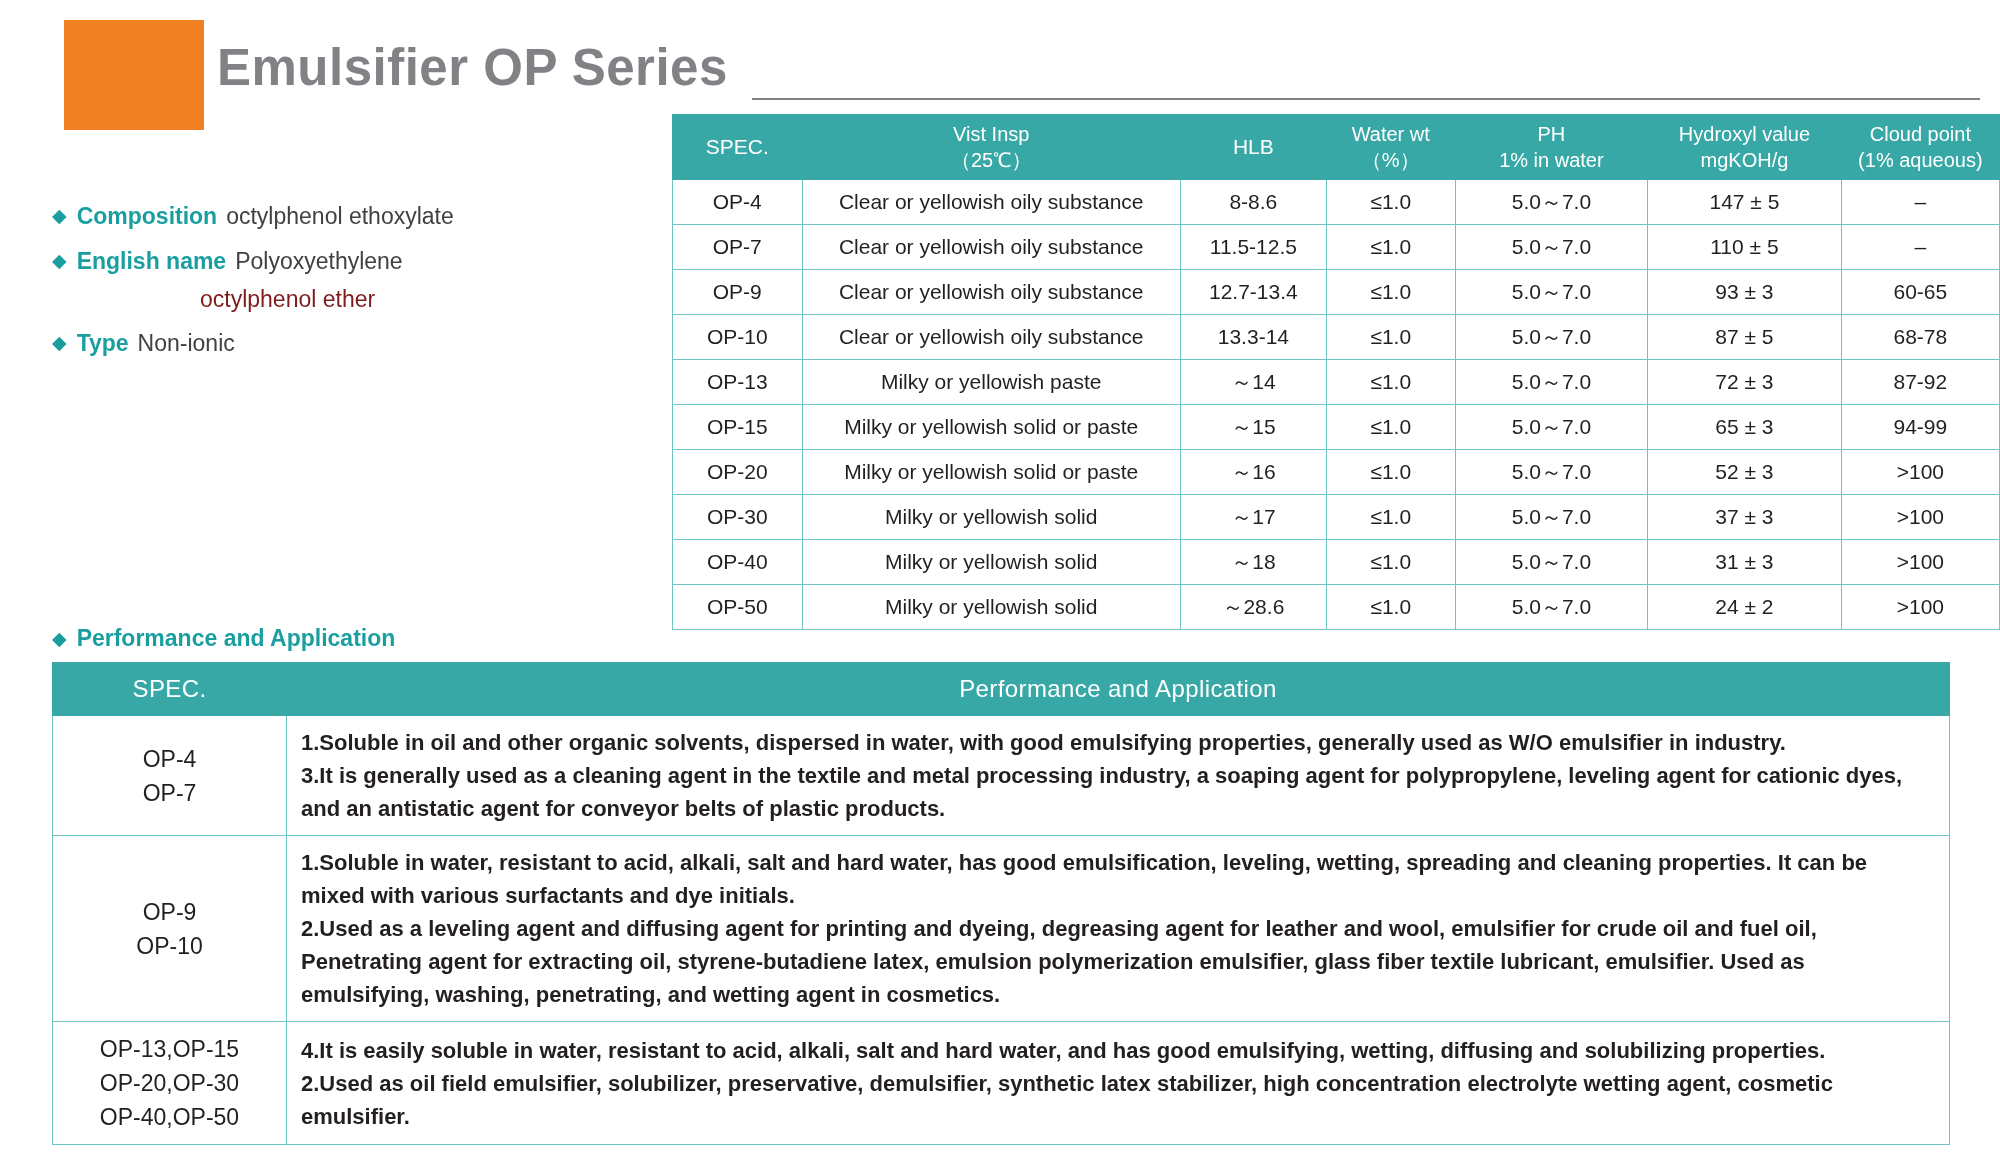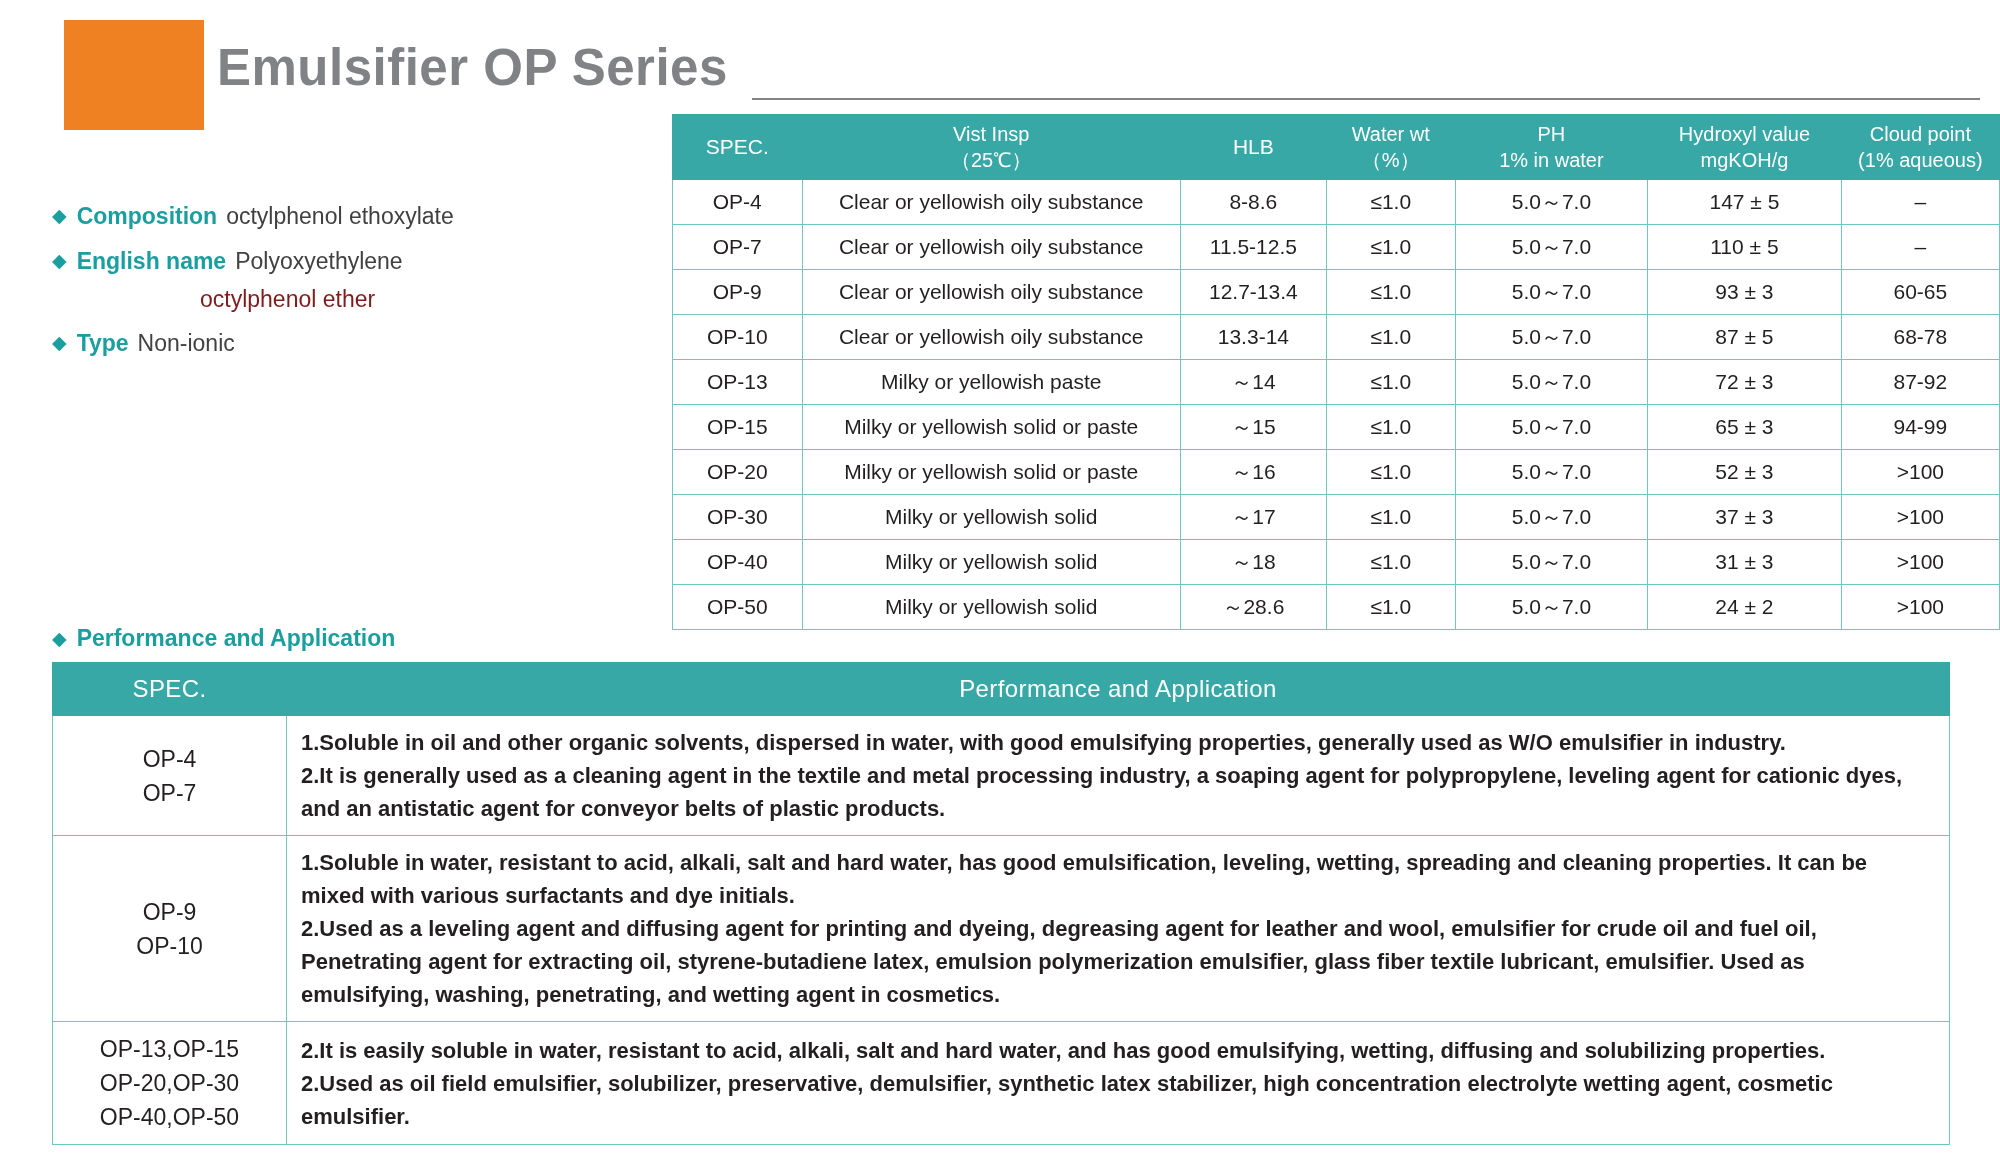--- a/index.html
+++ b/index.html
@@ -335,31 +335,31 @@
     <tr>
       <th style="width:205px;">SPEC.</th>
       <th>Performance and Application</th>
     </tr>
   </thead>
   <tbody>
     <tr>
       <td class="spec-cell">OP-4<br>OP-7</td>
       <td class="desc-cell">
         <span class="desc-line">1.Soluble in oil and other organic solvents, dispersed in water, with good emulsifying properties, generally used as W/O emulsifier in industry.</span>
-        <span class="desc-line">2.It is generally used as a cleaning agent in the textile and metal processing industry, a soaping agent for polypropylene, leveling agent for cationic dyes, and an antistatic agent for conveyor belts of plastic products.</span>
+        <span class="desc-line">3.It is generally used as a cleaning agent in the textile and metal processing industry, a soaping agent for polypropylene, leveling agent for cationic dyes, and an antistatic agent for conveyor belts of plastic products.</span>
       </td>
     </tr>
     <tr>
       <td class="spec-cell">OP-9<br>OP-10</td>
       <td class="desc-cell">
         <span class="desc-line">1.Soluble in water, resistant to acid, alkali, salt and hard water, has good emulsification, leveling, wetting, spreading and cleaning properties. It can be mixed with various surfactants and dye initials.</span>
         <span class="desc-line">2.Used as a leveling agent and diffusing agent for printing and dyeing, degreasing agent for leather and wool, emulsifier for crude oil and fuel oil, Penetrating agent for extracting oil, styrene-butadiene latex, emulsion polymerization emulsifier, glass fiber textile lubricant, emulsifier. Used as emulsifying, washing, penetrating, and wetting agent in cosmetics.</span>
       </td>
     </tr>
     <tr>
       <td class="spec-cell">OP-13,OP-15<br>OP-20,OP-30<br>OP-40,OP-50</td>
       <td class="desc-cell">
-        <span class="desc-line">2.It is easily soluble in water, resistant to acid, alkali, salt and hard water, and has good emulsifying, wetting, diffusing and solubilizing properties.</span>
+        <span class="desc-line">4.It is easily soluble in water, resistant to acid, alkali, salt and hard water, and has good emulsifying, wetting, diffusing and solubilizing properties.</span>
         <span class="desc-line">2.Used as oil field emulsifier, solubilizer, preservative, demulsifier, synthetic latex stabilizer, high concentration electrolyte wetting agent, cosmetic emulsifier.</span>
       </td>
     </tr>
   </tbody>
 </table>
 
 </body></html>

